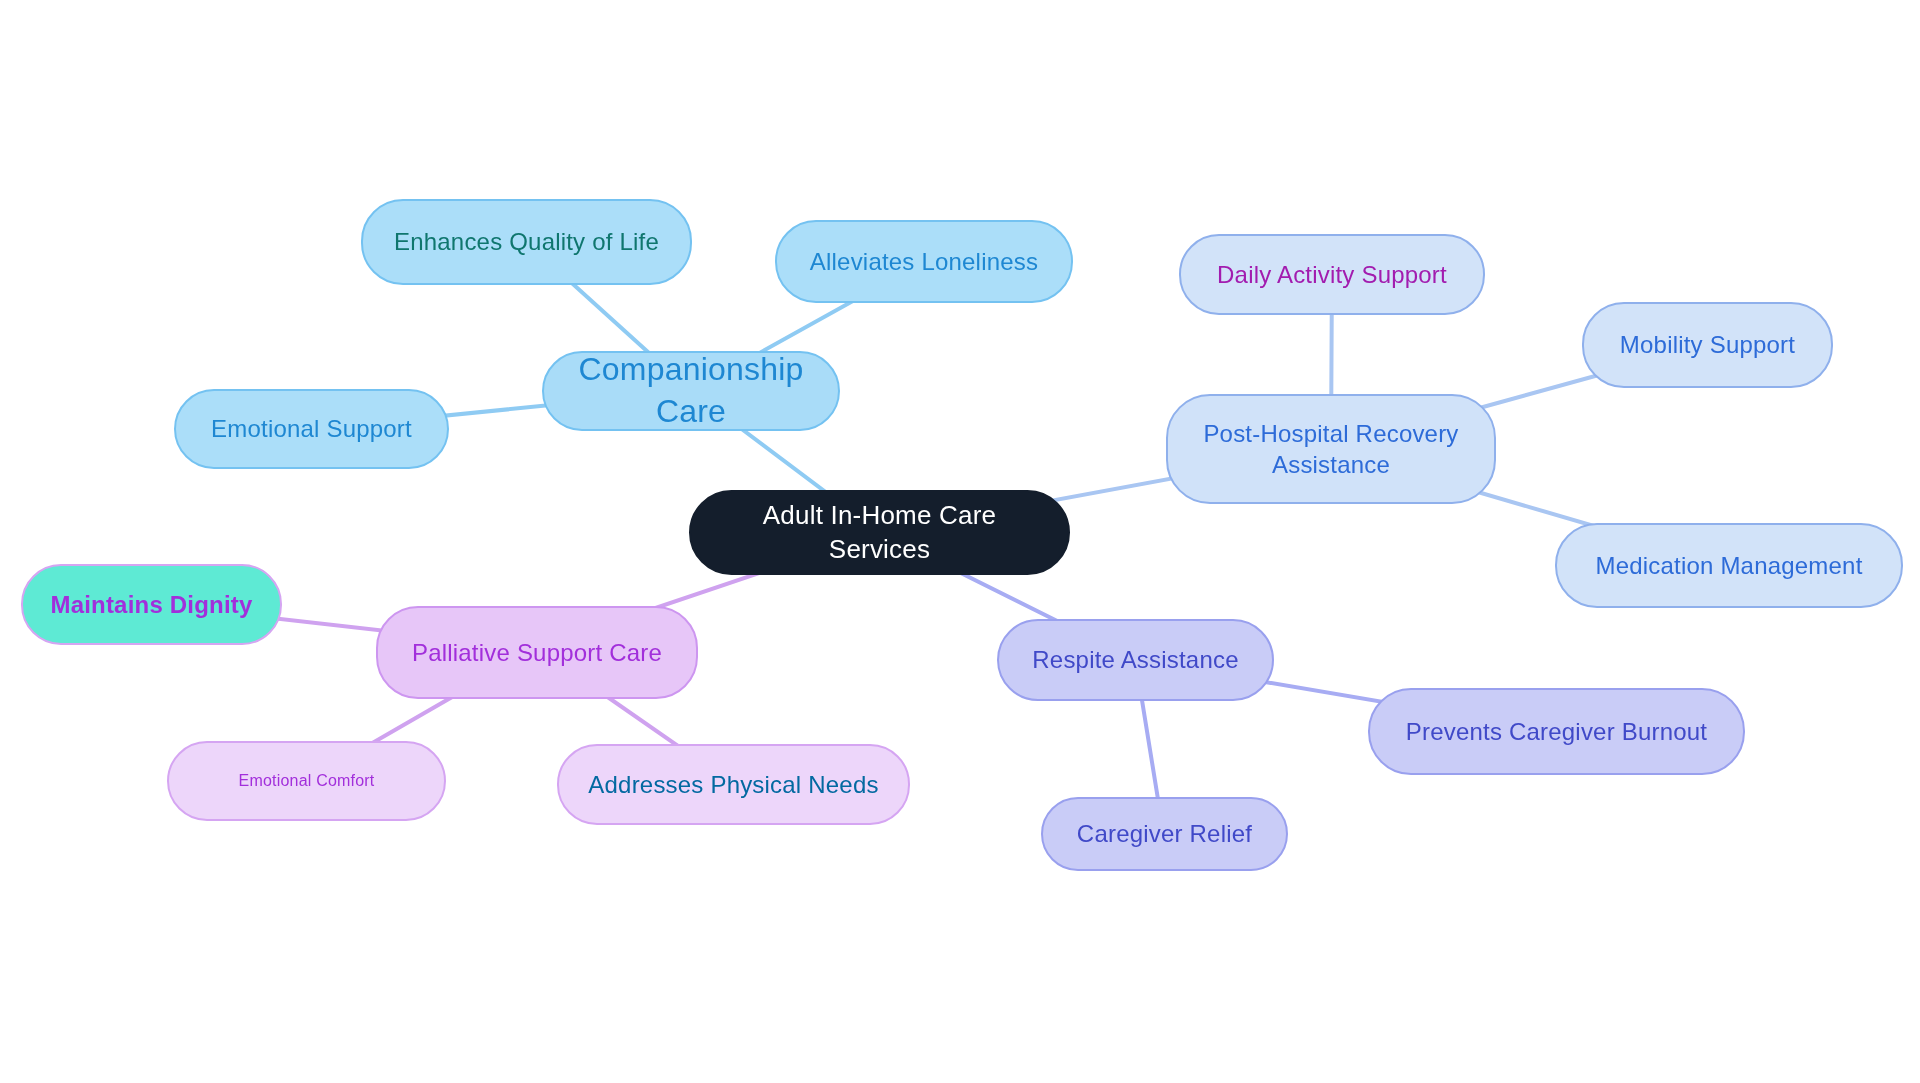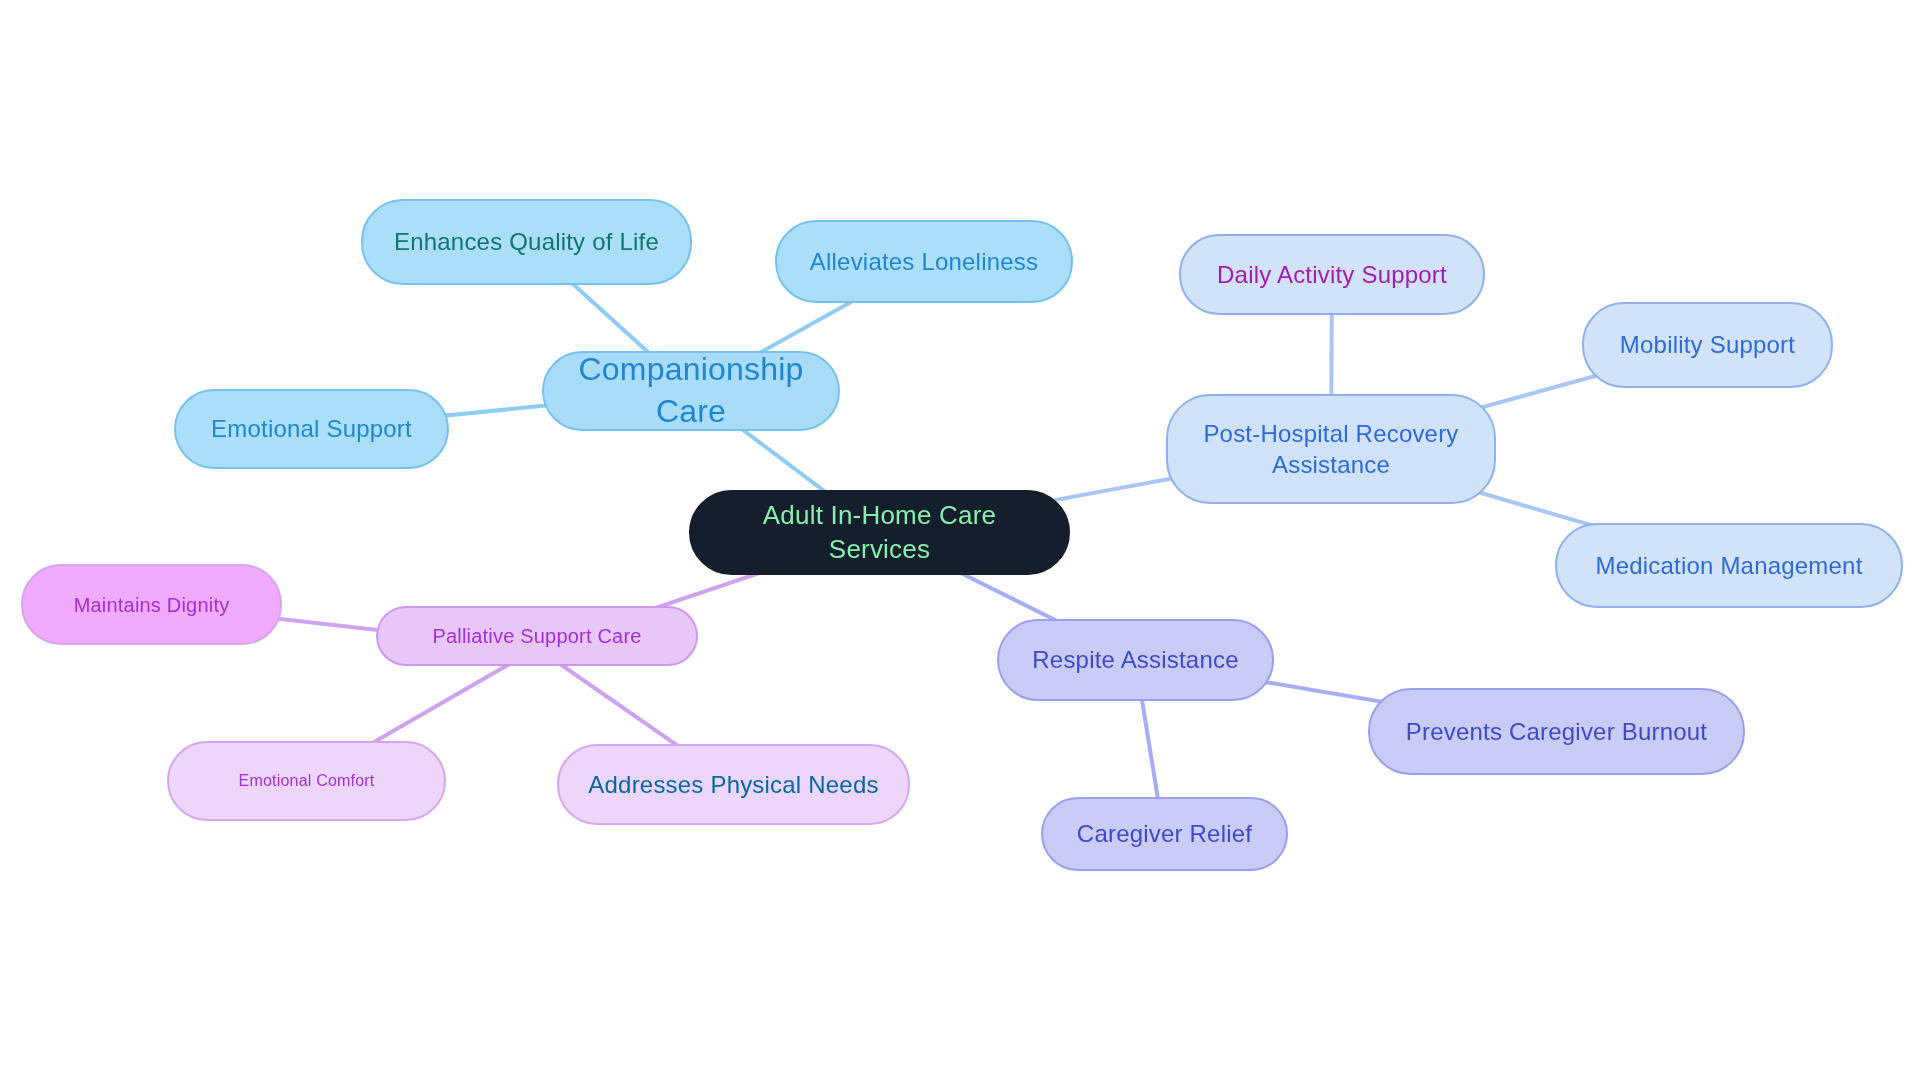--- a/index.html
+++ b/index.html
@@ -51,21 +51,21 @@
       <line x1="1331" y1="449" x2="1332" y2="262.5" stroke="#A9C6F2" stroke-width="4" stroke-linecap="round"></line>
       <line x1="1331" y1="449" x2="1707.5" y2="345" stroke="#A9C6F2" stroke-width="4" stroke-linecap="round"></line>
       <line x1="1331" y1="449" x2="1729" y2="565.5" stroke="#A9C6F2" stroke-width="4" stroke-linecap="round"></line>
       <line x1="537" y1="648" x2="151.5" y2="604.5" stroke="#CFA2EF" stroke-width="4" stroke-linecap="round"></line>
       <line x1="537" y1="648" x2="306.5" y2="781" stroke="#CFA2EF" stroke-width="4" stroke-linecap="round"></line>
       <line x1="537" y1="648" x2="733.5" y2="784.5" stroke="#CFA2EF" stroke-width="4" stroke-linecap="round"></line>
       <line x1="1135.5" y1="660" x2="1556.5" y2="731.5" stroke="#A7ACF3" stroke-width="4" stroke-linecap="round"></line>
       <line x1="1135.5" y1="660" x2="1164.5" y2="839.5" stroke="#A7ACF3" stroke-width="4" stroke-linecap="round"></line>
     </svg>
 
-<div class="node" style="left: 689px; top: 490px; width: 381px; height: 85px; background: rgb(20, 30, 44); border-color: rgb(20, 30, 44); border-radius: 43px; color: #86efac; font-size: 26px;">
+<div class="node" style="left: 689px; top: 490px; width: 381px; height: 85px; background: rgb(20, 30, 44); border-color: rgb(20, 30, 44); border-radius: 43px; color: #ffffff; font-size: 26px;">
       <span class="label">Adult In-Home Care Services</span>
     </div>
     <div class="node" style="left: 542px; top: 351px; width: 298px; height: 80px; background: rgb(169, 220, 248); border-color: rgb(116, 194, 241); border-radius: 40px; color: rgb(30, 135, 210); font-size: 32px;">
       <span class="label">Companionship Care</span>
     </div>
     <div class="node" style="left: 361px; top: 199px; width: 331px; height: 86px; background: rgb(171, 222, 249); border-color: rgb(116, 194, 241); border-radius: 42px; color: #0f766e; font-size: 24px;">
       <span class="label">Enhances Quality of Life</span>
     </div>
     <div class="node" style="left: 775px; top: 220px; width: 298px; height: 83px; background: rgb(171, 222, 249); border-color: rgb(116, 194, 241); border-radius: 41px; color: rgb(30, 135, 210); font-size: 24px;">
       <span class="label">Alleviates Loneliness</span>
@@ -78,24 +78,24 @@
     </div>
     <div class="node" style="left: 1179px; top: 222px; width: 306px; height: 81px; background: rgb(210, 227, 249); border-color: rgb(143, 176, 236); border-radius: 40px; color: #a21caf; font-size: 24px; margin-top: 12px;">
       <span class="label">Daily Activity Support</span>
     </div>
     <div class="node" style="left: 1582px; top: 302px; width: 251px; height: 86px; background: rgb(210, 227, 249); border-color: rgb(143, 176, 236); border-radius: 42px; color: rgb(45, 107, 216); font-size: 24px;">
       <span class="label">Mobility Support</span>
     </div>
     <div class="node" style="left: 1555px; top: 523px; width: 348px; height: 85px; background: rgb(210, 227, 249); border-color: rgb(143, 176, 236); border-radius: 42px; color: rgb(45, 107, 216); font-size: 24px;">
       <span class="label">Medication Management</span>
     </div>
-    <div class="node" style="left: 376px; top: 606px; width: 322px; height: 60px; background: rgb(231, 198, 248); border-color: rgb(205, 150, 240); border-radius: 42px; color: rgb(162, 47, 219); font-size: 20px; text-align: center;">
+    <div class="node" style="left: 376px; top: 606px; width: 322px; height: 93px; background: rgb(231, 198, 248); border-color: rgb(205, 150, 240); border-radius: 42px; color: rgb(162, 47, 219); font-size: 24px; text-align: center;">
       <span class="label">Palliative Support Care</span>
     </div>
-    <div class="node" style="left: 21px; top: 564px; width: 261px; height: 81px; background: #f0abfc; border-color: rgb(213, 165, 242); border-radius: 40px; color: rgb(162, 47, 219); font-size: 20px;">
+    <div class="node" style="left: 21px; top: 564px; width: 261px; height: 81px; background: #5eead4; border-color: rgb(213, 165, 242); border-radius: 40px; color: rgb(162, 47, 219); font-size: 24px; font-weight: bold;">
       <span class="label">Maintains Dignity</span>
     </div>
     <div class="node" style="left: 167px; top: 741px; width: 279px; height: 80px; background: rgb(237, 214, 250); border-color: rgb(213, 165, 242); border-radius: 40px; color: rgb(162, 47, 219); font-size: 16px;">
       <span class="label">Emotional Comfort</span>
     </div>
     <div class="node" style="left: 557px; top: 744px; width: 353px; height: 81px; background: rgb(237, 214, 250); border-color: rgb(213, 165, 242); border-radius: 40px; color: #0369a1; font-size: 24px;">
       <span class="label">Addresses Physical Needs</span>
     </div>
     <div class="node" style="left: 997px; top: 619px; width: 277px; height: 82px; background: rgb(201, 204, 247); border-color: rgb(153, 160, 238); border-radius: 41px; color: rgb(64, 73, 200); font-size: 24px;">
       <span class="label">Respite Assistance</span>

